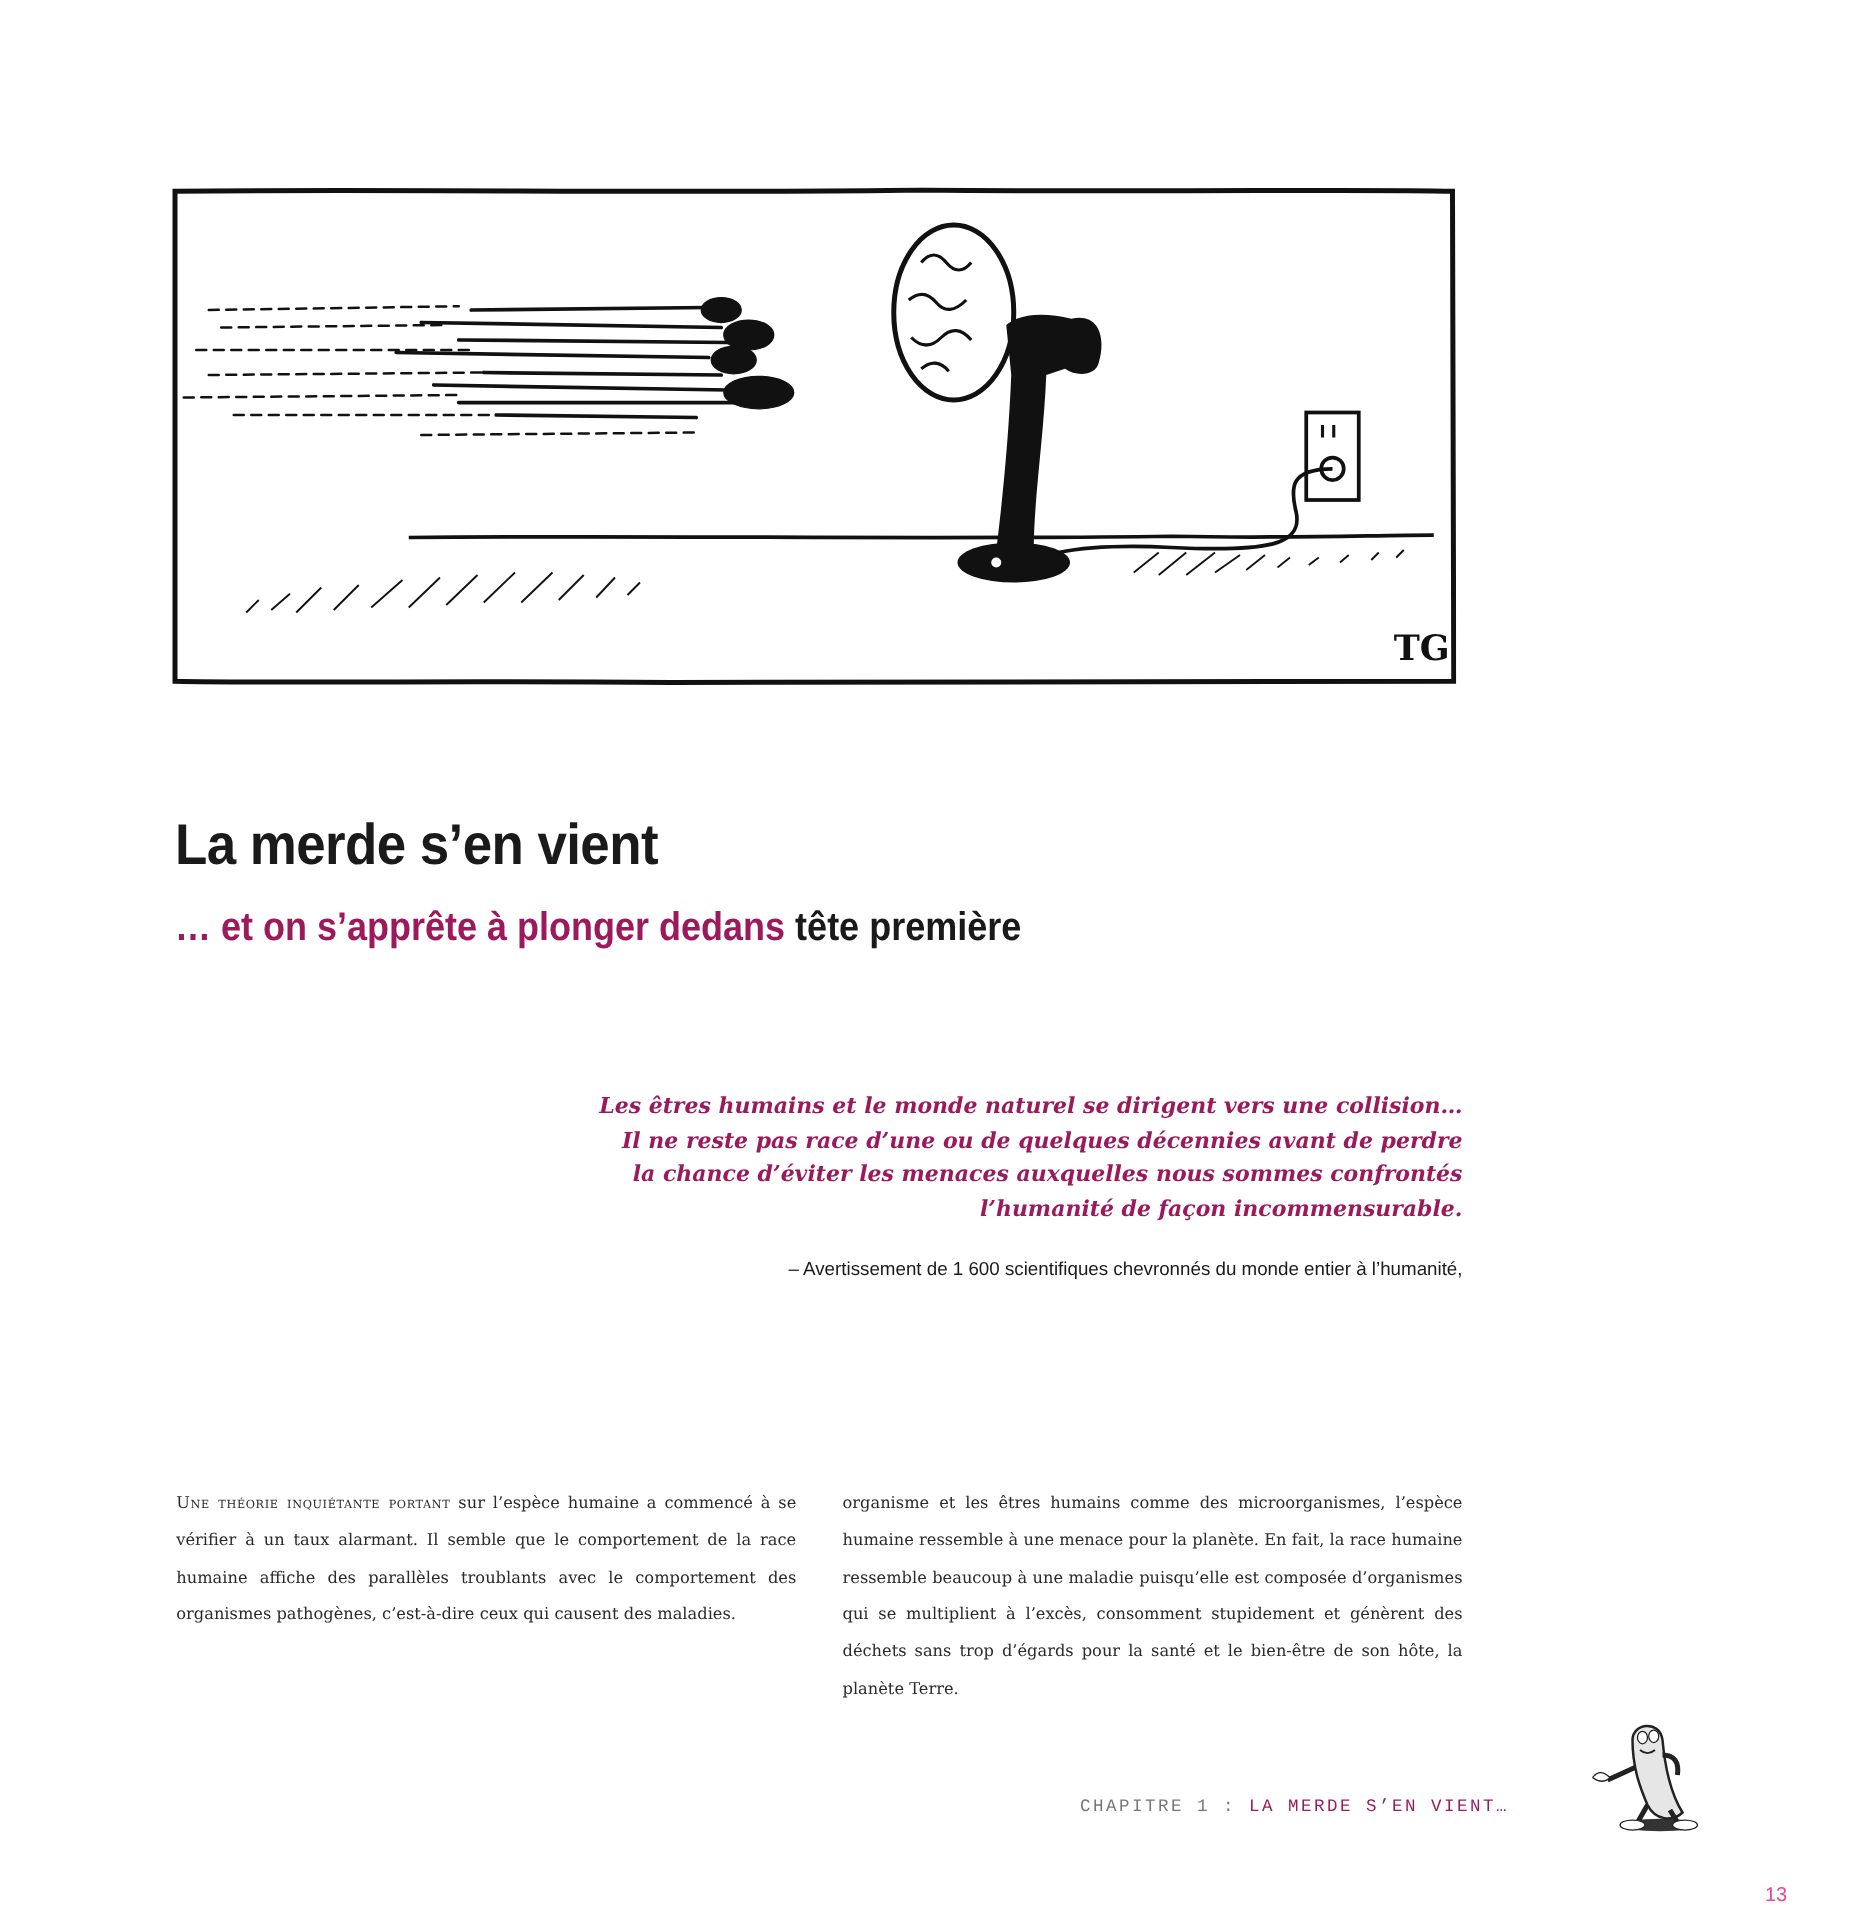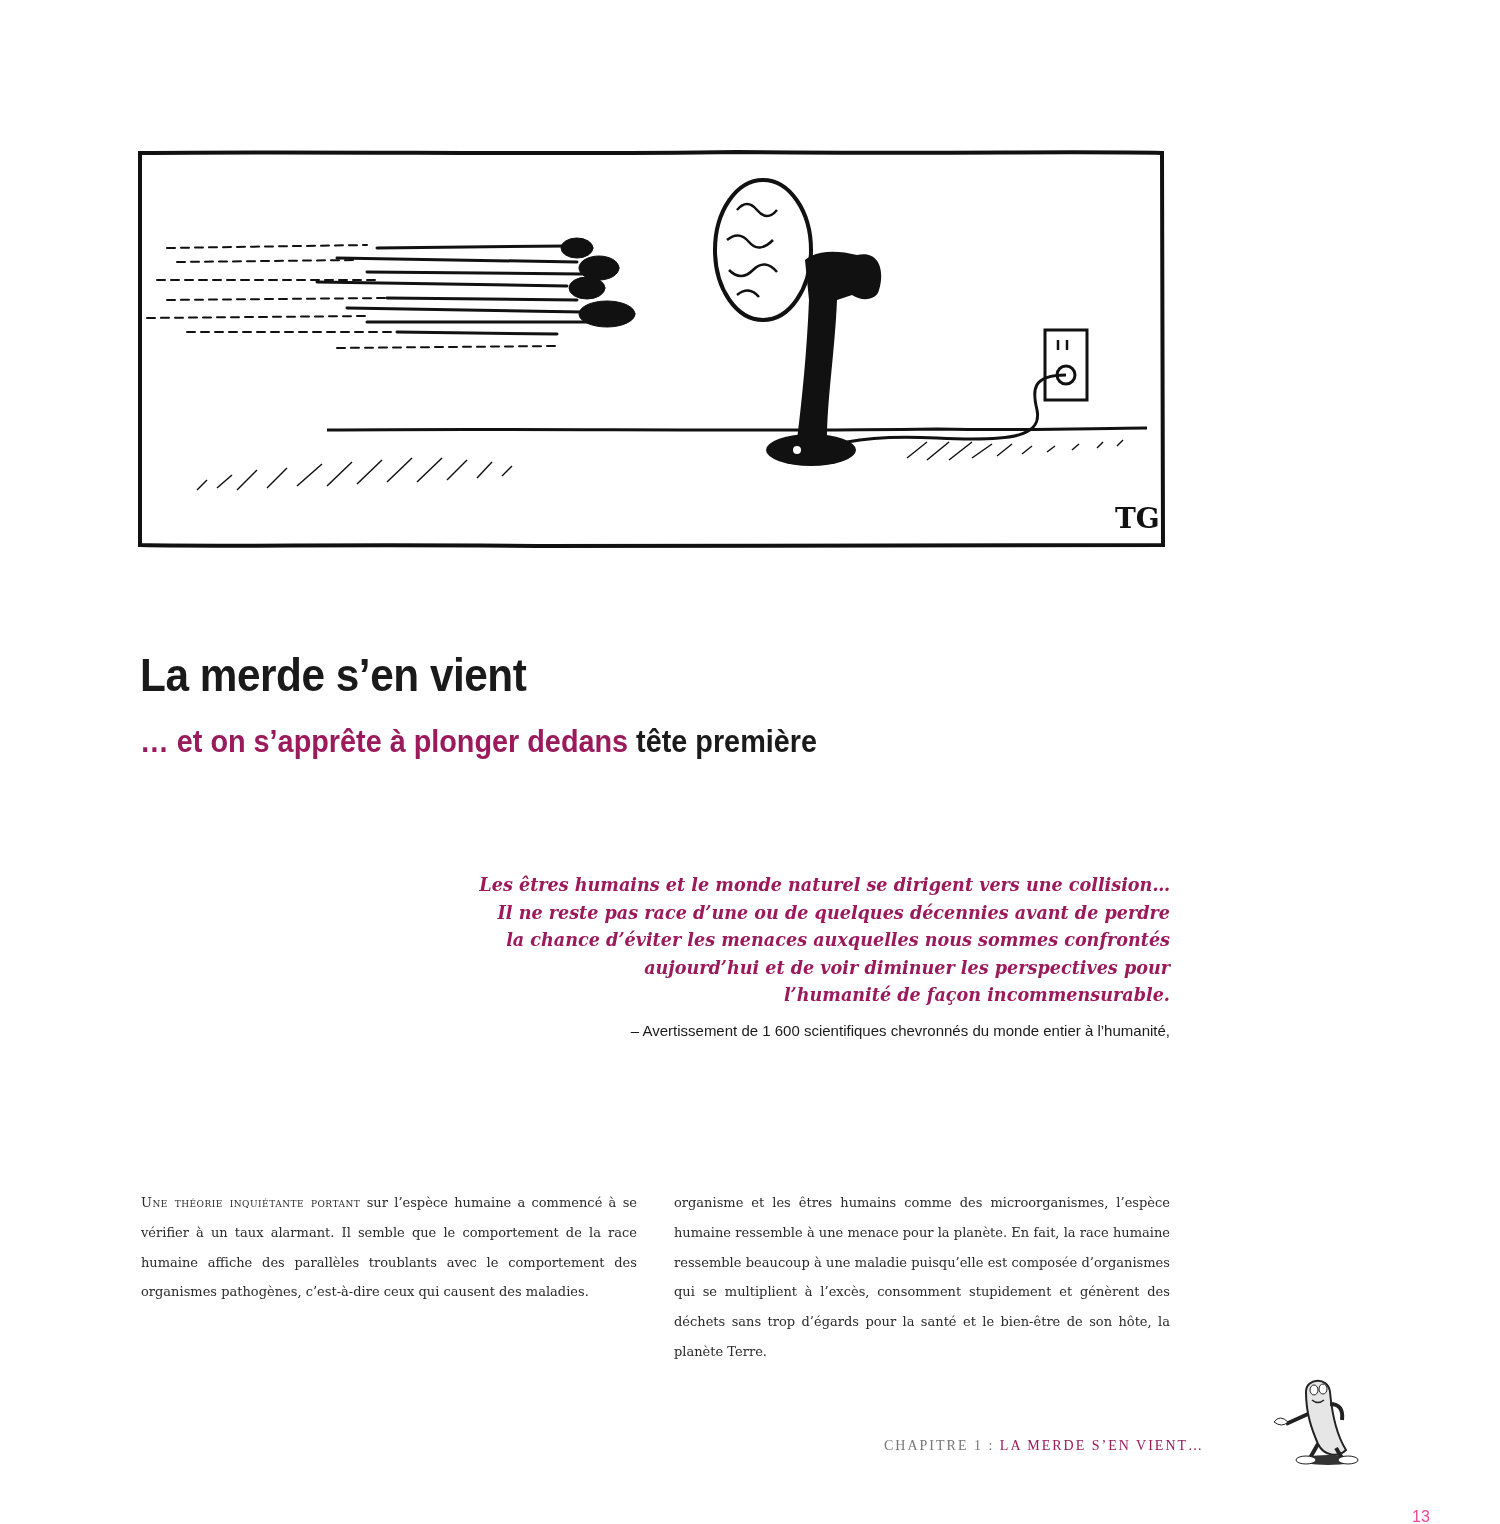--- a/index.html
+++ b/index.html
@@ -9,30 +9,30 @@
   .cartoon svg { width: 100%; height: 100%; display: block; }
 
   .title { position: absolute; left: 140px; top: 652px; margin: 0; font-family: "Liberation Sans", sans-serif; font-weight: bold; font-size: 46px; letter-spacing: -0.5px; color: #1a1a1a; line-height: 1; transform: scaleX(0.92); transform-origin: left top; }
   .subtitle { position: absolute; left: 140px; top: 725px; margin: 0; font-family: "Liberation Sans", sans-serif; font-weight: bold; font-size: 32px; line-height: 1; white-space: nowrap; transform: scaleX(0.9); transform-origin: left top; }
   .subtitle .accent { color: #9b1a5c; }
   .subtitle .dark { color: #1a1a1a; }
 
   .epigraph { position: absolute; right: 330px; top: 871px; width: 760px; text-align: right; }
   .epigraph .quote { font-family: "DejaVu Serif", serif; font-style: italic; font-weight: bold; font-size: 17.6px; line-height: 27.6px; color: #9b1a5c; }
   .epigraph .quote div { white-space: nowrap; }
-  .epigraph .attrib { margin-top: 11px; font-family: "Liberation Sans", sans-serif; font-size: 15px; line-height: 22px; color: #1a1a1a; }
+  .epigraph .attrib { margin-top: 24px; font-family: "Liberation Sans", sans-serif; font-size: 15px; line-height: 22px; color: #1a1a1a; }
 
   .body-col { position: absolute; top: 1188px; width: 496px; font-family: "DejaVu Serif", serif; font-size: 13px; line-height: 29.8px; color: #2a2a2a; text-align: justify; }
   .body-col p { margin: 0; }
   .col-left { left: 141px; }
   .col-right { left: 674px; }
   .body-col .indent { text-indent: 30px; }
   .smallcaps { font-variant: small-caps; letter-spacing: 0.5px; }
 
-  .footer-chapter { position: absolute; left: 884px; top: 1438px; font-family: Liberation Serif, serif; font-size: 14px; letter-spacing: 2px; color: #777777; white-space: nowrap; }
+  .footer-chapter { position: absolute; left: 864px; top: 1438px; font-family: Liberation Mono, monospace; font-size: 14px; letter-spacing: 2px; color: #777777; white-space: nowrap; }
   .footer-chapter .accent { color: #9b1a5c; }
   .mascot { position: absolute; left: 1266px; top: 1374px; width: 110px; height: 96px; }
   .page-number { position: absolute; left: 1412px; top: 1508px; font-family: "Liberation Sans", sans-serif; font-size: 16px; color: #ec4899; }
 </style>
 </head>
 <body>
 
 <div class="cartoon">
   <svg viewBox="0 0 1028 398" xmlns="http://www.w3.org/2000/svg">
 
@@ -112,21 +112,20 @@
 </div>
 
 <h1 class="title">La merde s’en vient</h1>
 <h2 class="subtitle"><span class="accent">… et on s’apprête à plonger dedans</span><span class="dark"> tête première</span></h2>
 
 <div class="epigraph">
   <div class="quote">
     <div>Les êtres humains et le monde naturel se dirigent vers une collision…</div>
     <div>Il ne reste pas race d’une ou de quelques décennies avant de perdre</div>
     <div>la chance d’éviter les menaces auxquelles nous sommes confrontés</div>
-    <div>aujourd’hui et de voir diminuer les perspectives pour</div>
     <div>l’humanité de façon incommensurable.</div>
   </div>
   <div class="attrib">
     <div>– Avertissement de 1 600 scientifiques chevronnés du monde entier à l’humanité,</div>
   </div>
 </div>
 
 <div class="body-col col-left">
   <p><span class="smallcaps">Une théorie inquiétante portant</span><span> sur l’espèce humaine a commencé à se vérifier à un taux alarmant. Il semble que le comportement de la race humaine affiche des parallèles troublants avec le comportement des organismes pathogènes, c’est-à-dire ceux qui causent des maladies.</span></p>
 </div>

